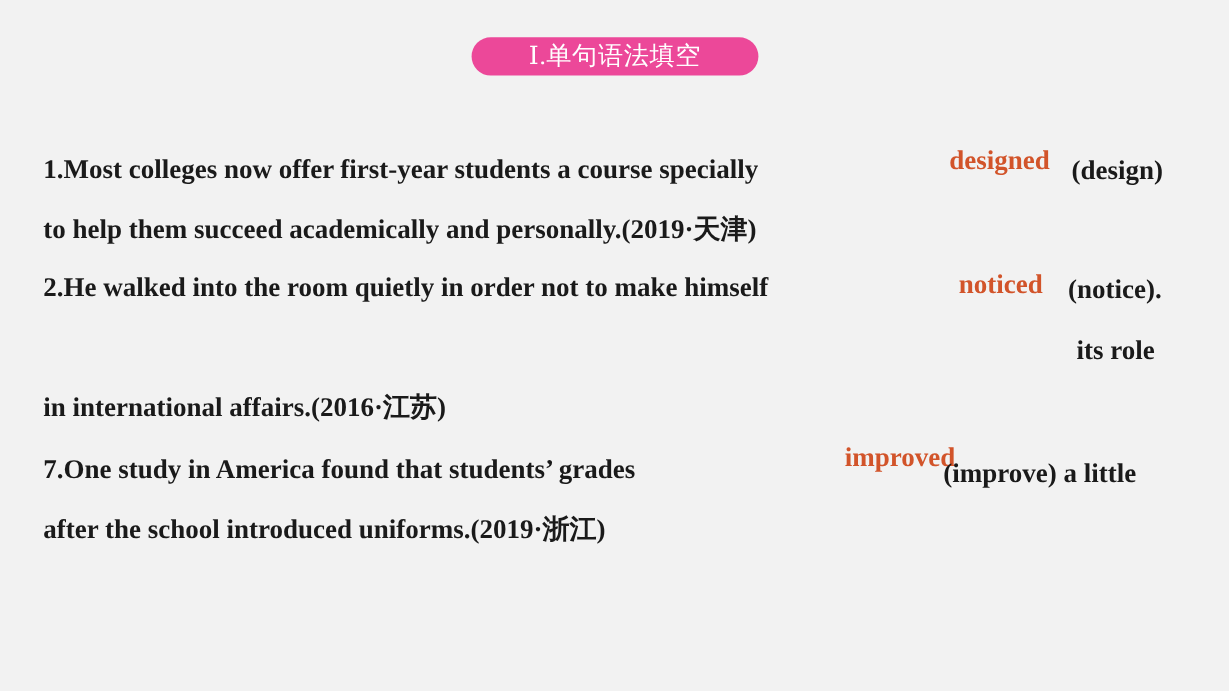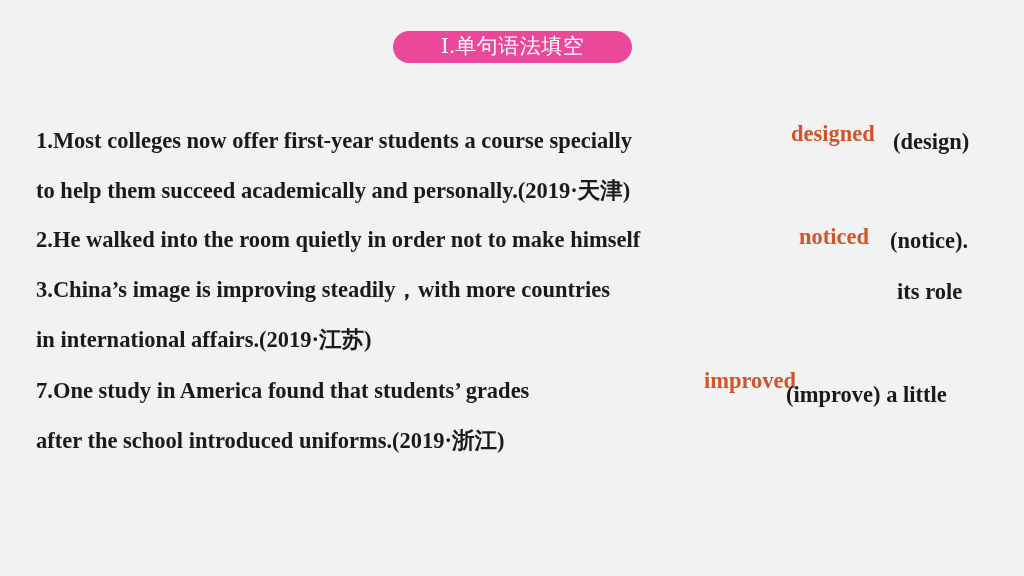--- a/index.html
+++ b/index.html
@@ -113,24 +113,23 @@
     <div class="line" id="l1-a">1.Most colleges now offer first-year students a course specially</div>
     <div class="ans" id="l1-ans">designed</div>
     <div class="line" id="l1-b">(design)</div>
 
     <div class="line" id="l2-a">to help them succeed academically and personally.(2019·天津)</div>
 
     <div class="line" id="l3-a">2.He walked into the room quietly in order not to make himself</div>
     <div class="ans" id="l3-ans">noticed</div>
     <div class="line" id="l3-b">(notice).</div>
 
-    <div class="line" id="l4-a">3.China’s image is improving steadily，with more countries</div>
     <div class="line" id="l4-b">its role</div>
 
-    <div class="line" id="l5-a">in international affairs.(2019·江苏)</div>
+    <div class="line" id="l5-a">in international affairs.(2016·江苏)</div>
 
     <div class="line" id="l6-a">7.One study in America found that students’ grades</div>
     <div class="ans" id="l6-ans">improved</div>
     <div class="line" id="l6-b">(improve) a little</div>
 
     <div class="line" id="l7-a">after the school introduced uniforms.(2019·浙江)</div>
 
   </div>
 </div>
 

